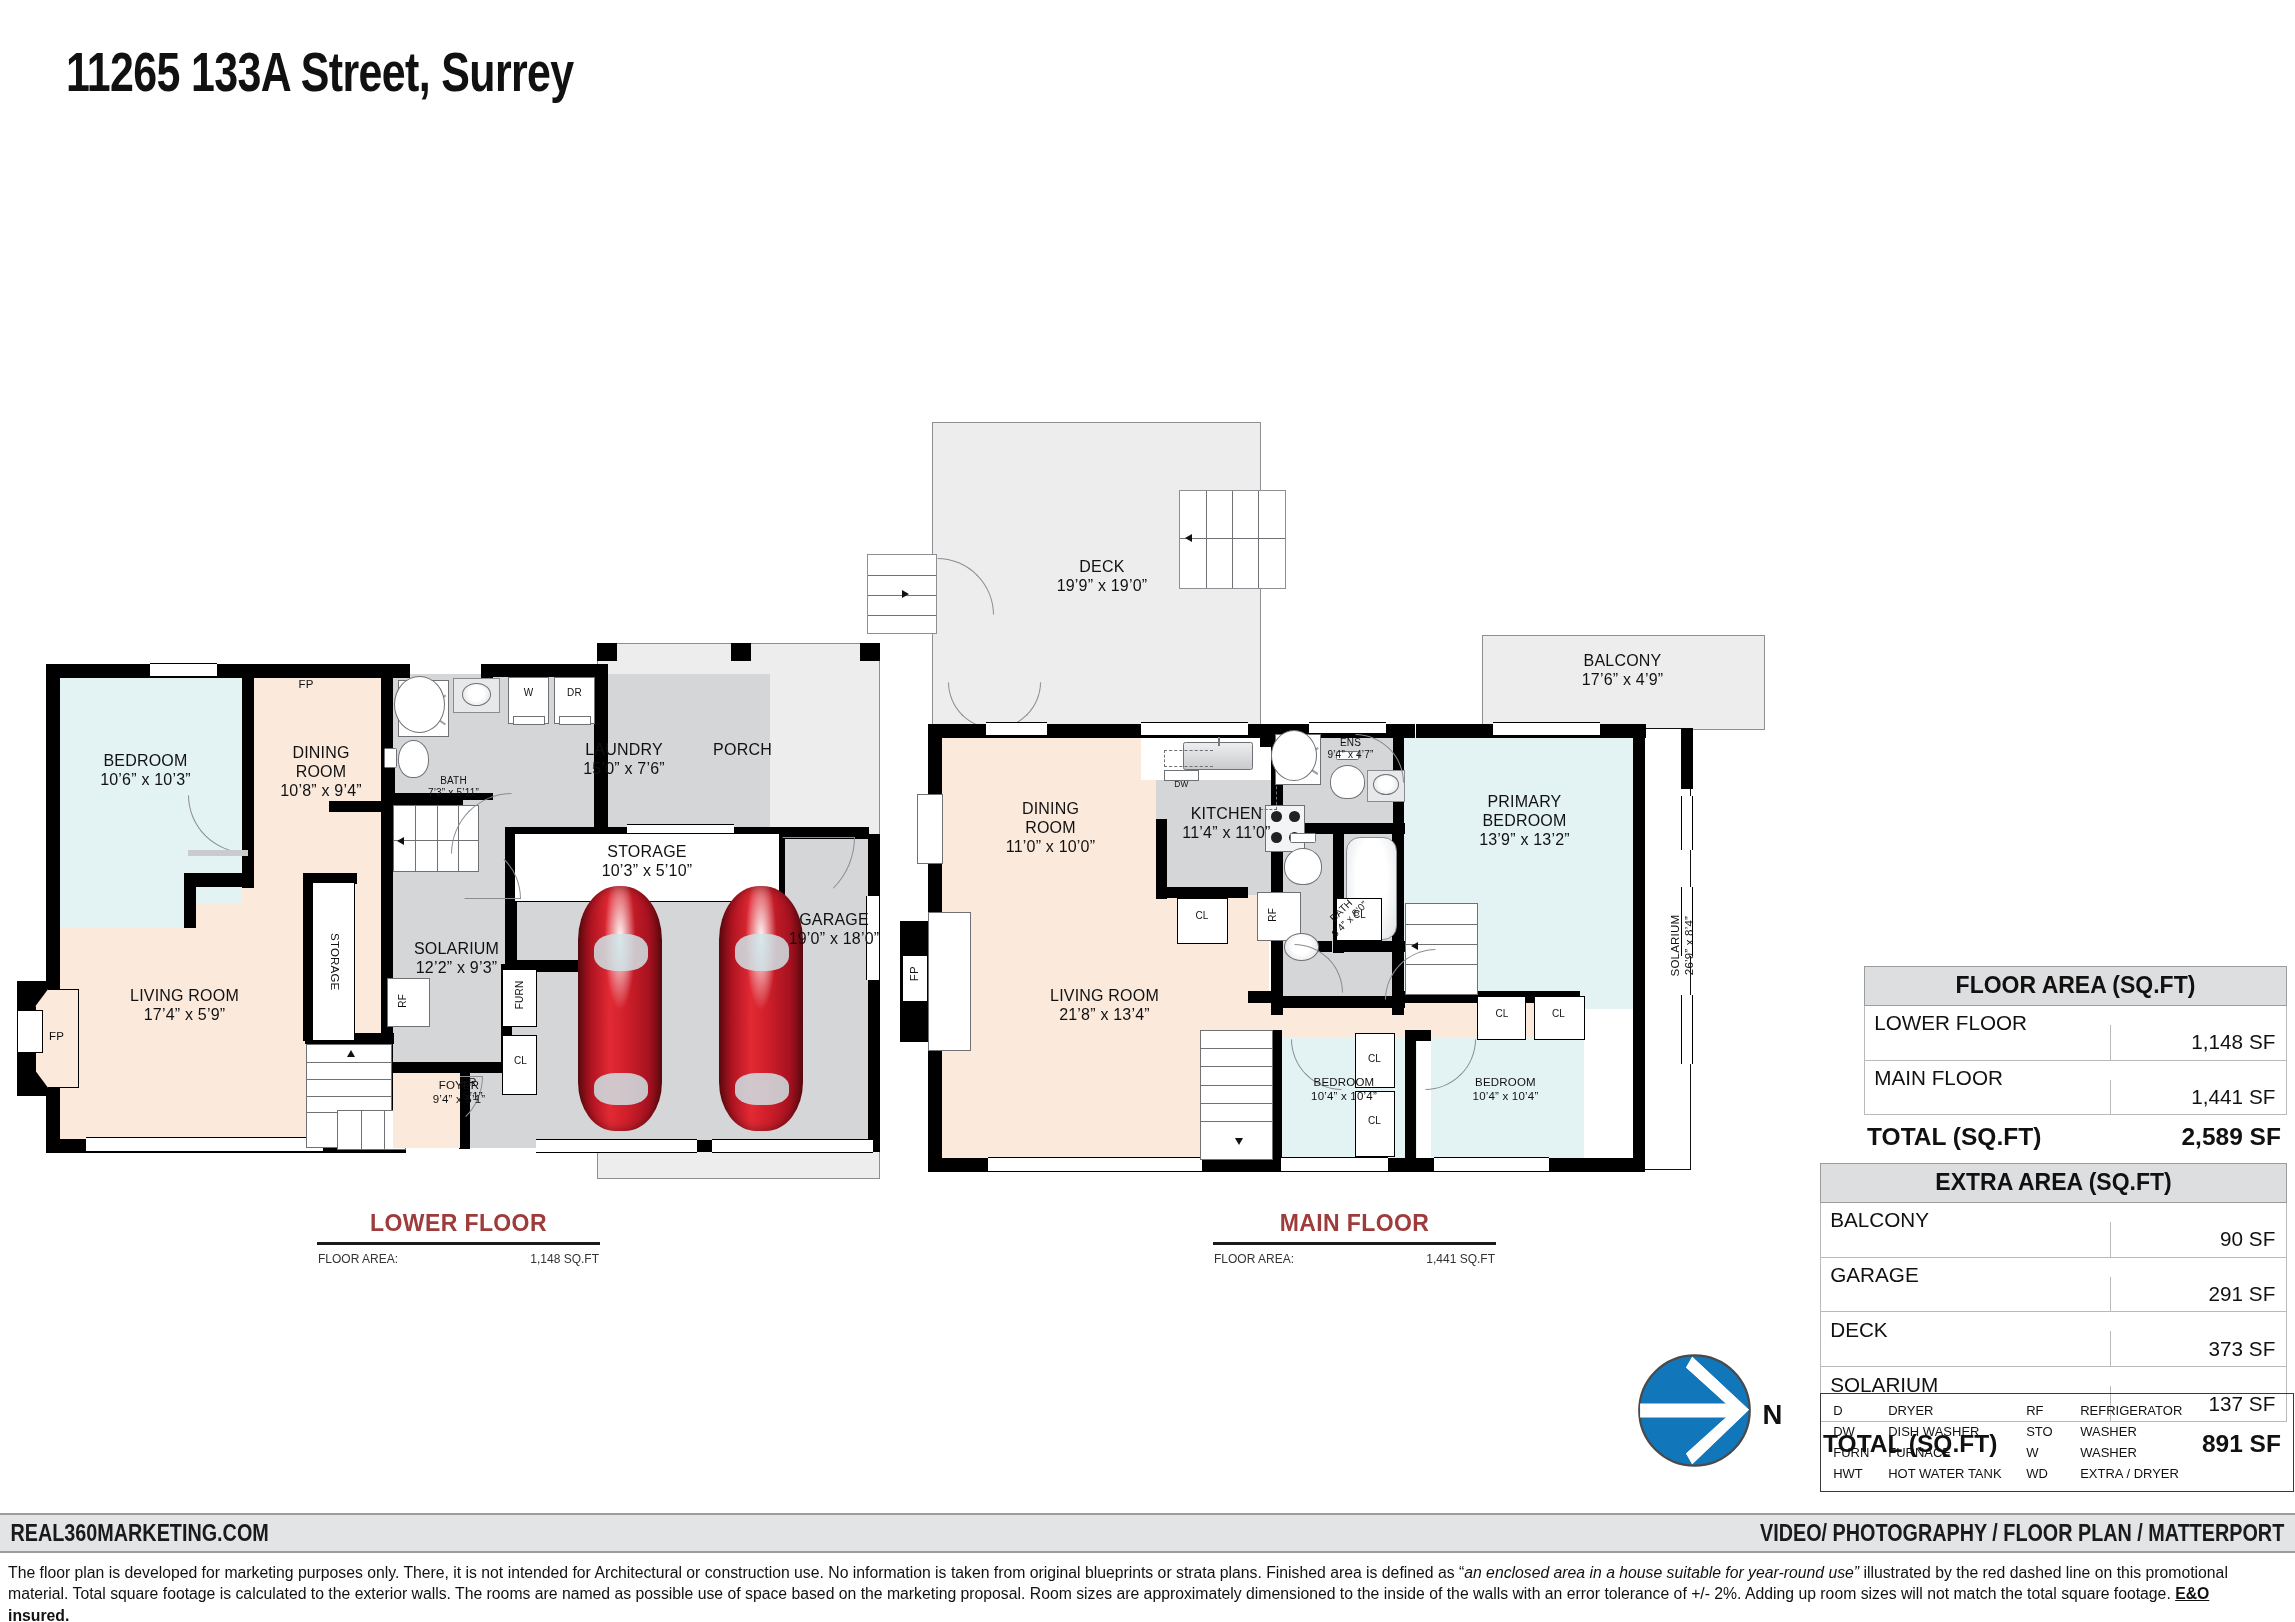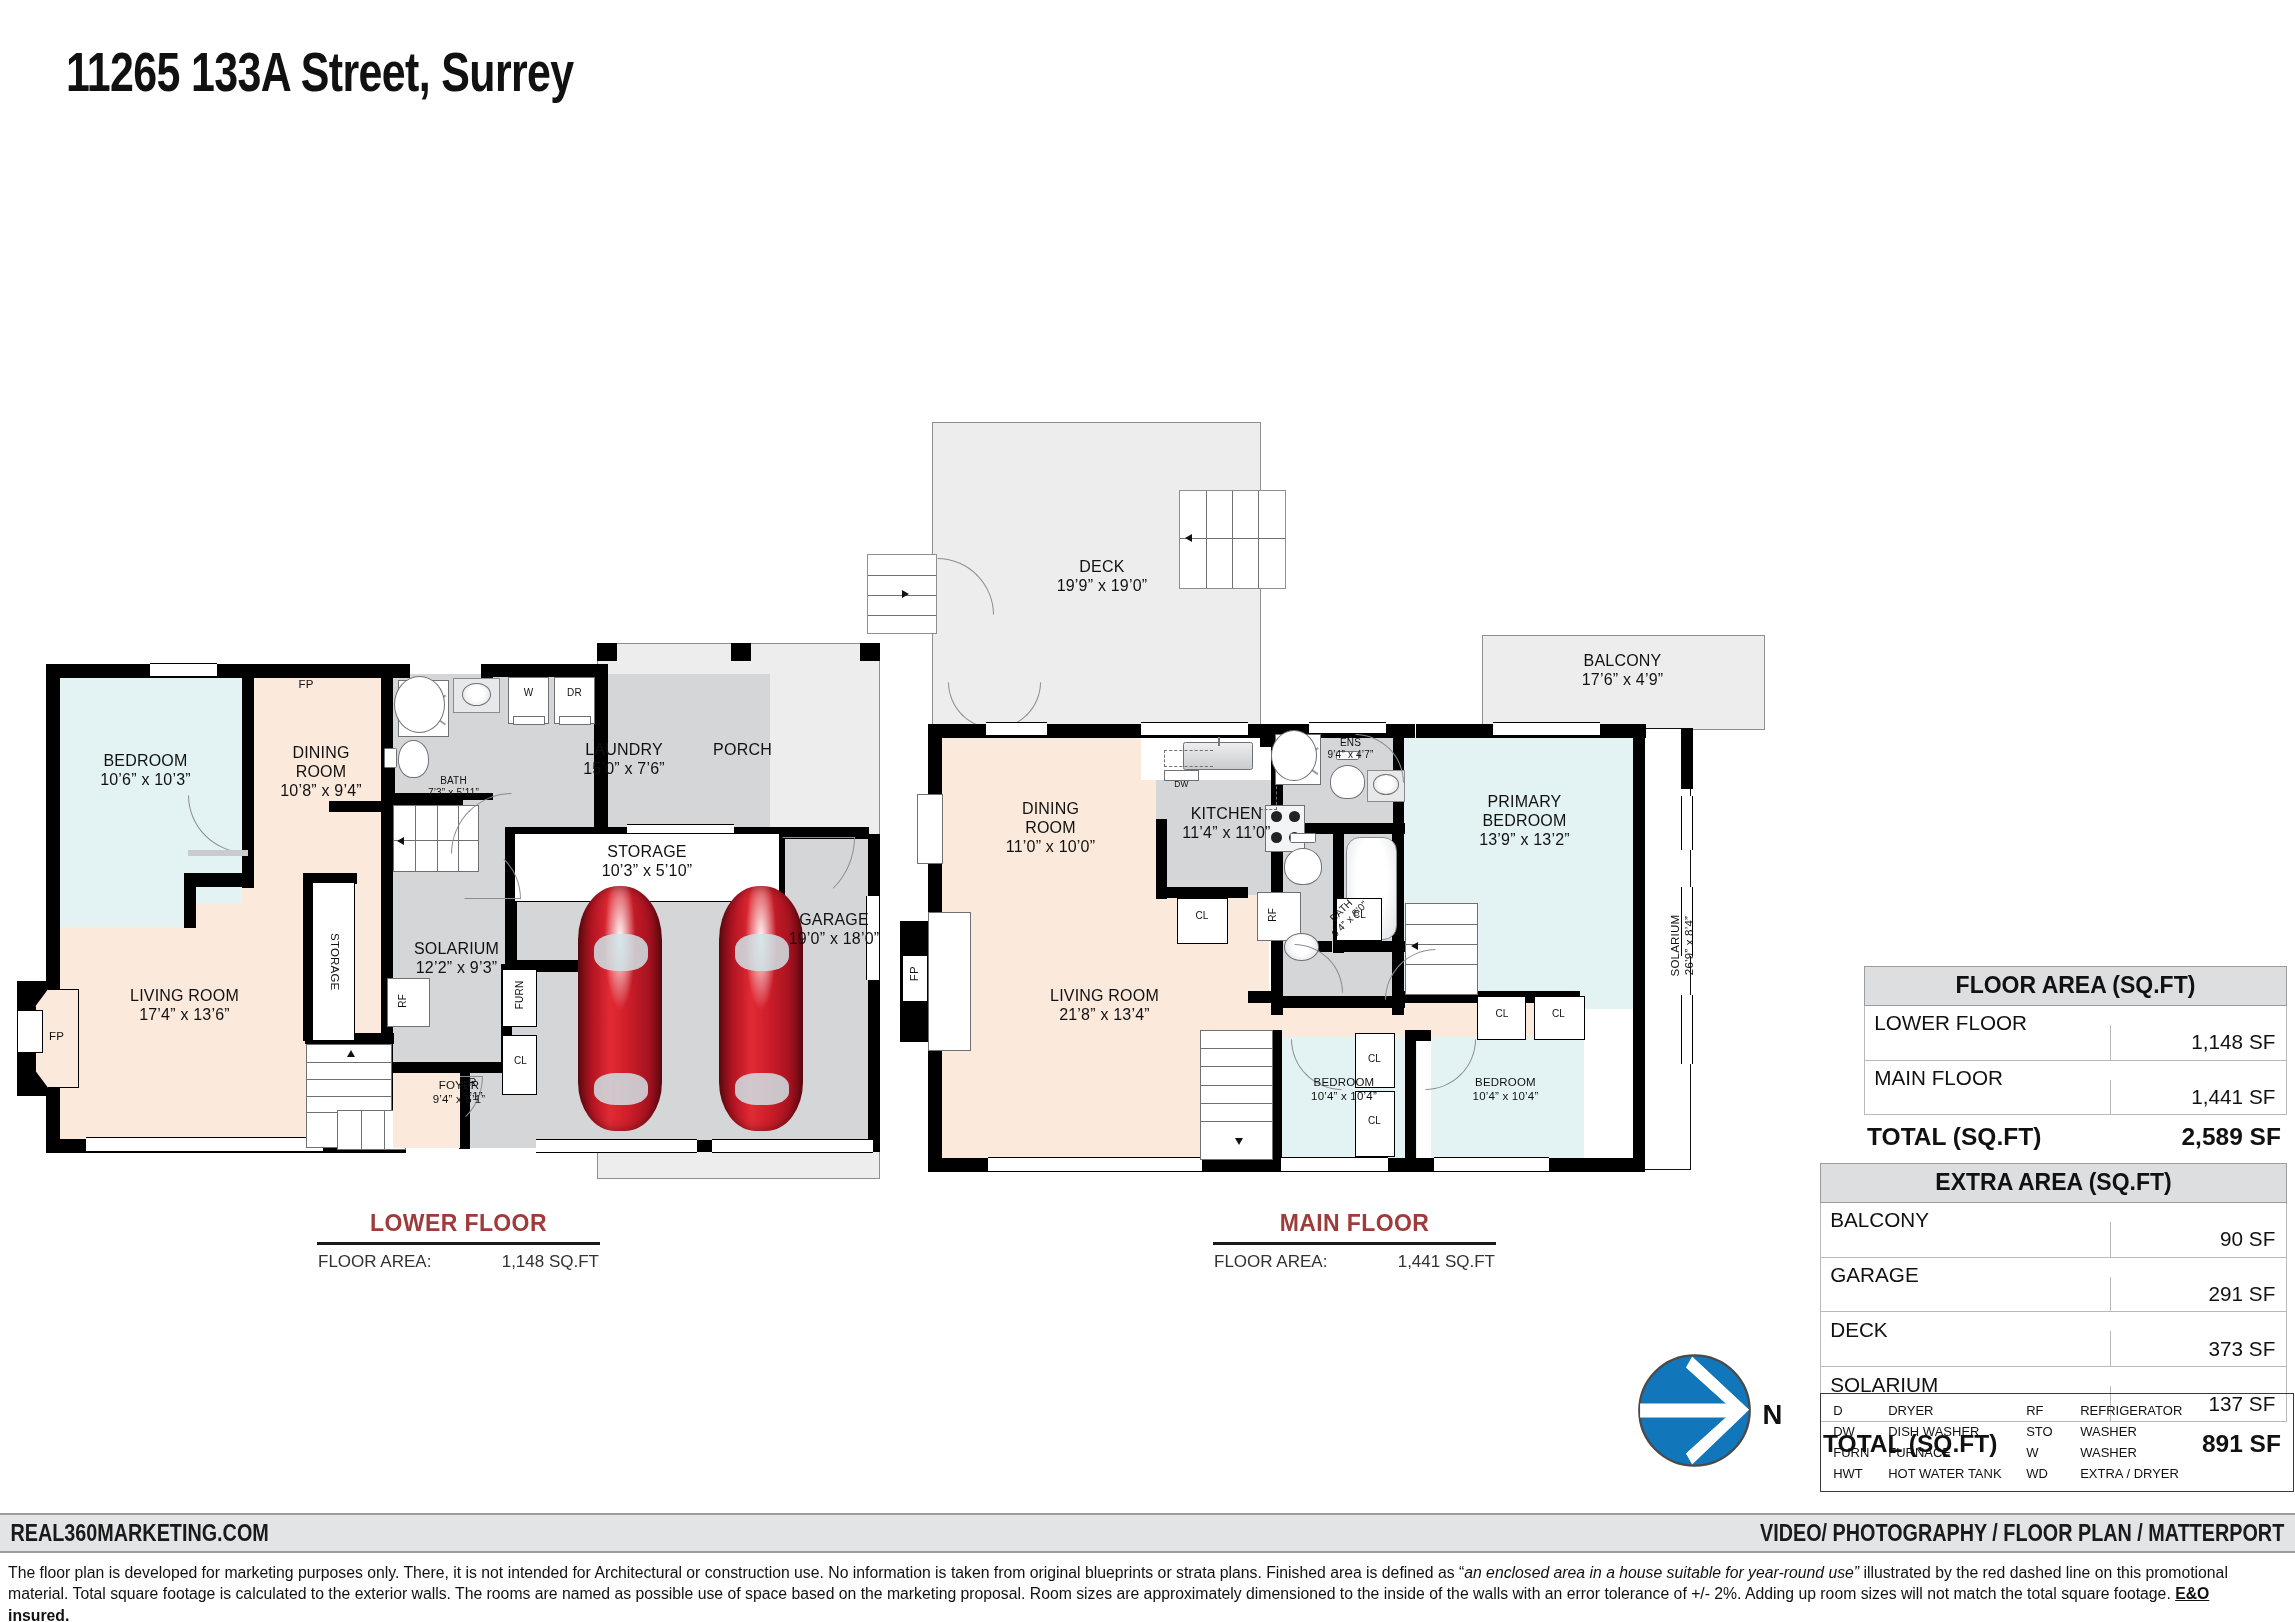--- a/index.html
+++ b/index.html
@@ -88,21 +88,21 @@
   .cw { position:absolute; background:#cfe3e6; border-radius:40%; opacity:.85; }
 
   .fp-box { position:absolute; background:#fbe9dc; border:1.5px solid #000; }
 
   
   .floorcap { position:absolute; text-align:center; }
   .floorcap .fname {
     font-size:23px; font-weight:bold; color:#9e3b3b; letter-spacing:0.4px;
   }
   .floorcap .bar { height:3.1px; background:#1a1a1a; margin:4.6px auto 7.7px; }
-  .floorcap .frow { font-size:17px; color:#333; display:flex; justify-content:space-between; }
+  .floorcap .frow { font-size:12px; color:#333; display:flex; justify-content:space-between; }
 
   
   .areatbl { position:absolute; width:467px; }
   .areatbl .hdr {
     background:#dddedf; border:1.5px solid #9b9c9e; text-align:center;
     font-size:23px; font-weight:bold; padding:5.4px 0; color:#111;
   }
   .areatbl .trow {
     display:flex; border:1.5px solid #b9babb; border-top:none;
   }
@@ -283,21 +283,21 @@
       <div>BEDROOM</div>
       <div>10’6” x 10’3”</div>
     </div>
     <div class="lbl" style="left:260px; top:101px; width:122px;">
       <div>DINING</div>
       <div>ROOM</div>
       <div>10’8” x 9’4”</div>
     </div>
     <div class="lbl" style="left:89px; top:344px; width:191px;">
       <div>LIVING ROOM</div>
-      <div>17’4” x 13’6”</div>
+      <div>17’4” x 5’9”</div>
     </div>
     <div class="lbl xs" style="left:404px; top:132px; width:99px;">
       <div>BATH</div>
       <div>7’3” x 5’11”</div>
     </div>
     <div class="lbl" style="left:536px; top:98px; width:176px;">
       <div>LAUNDRY</div>
       <div>15’0” x 7’6”</div>
     </div>
     <div class="lbl" style="left:666px; top:98px; width:153px;">PORCH</div>

